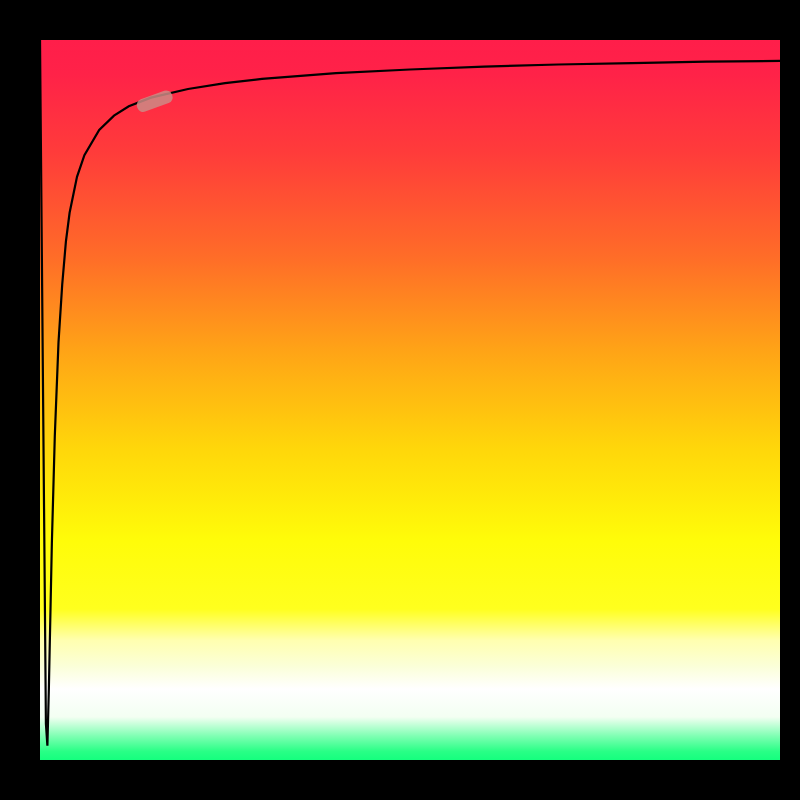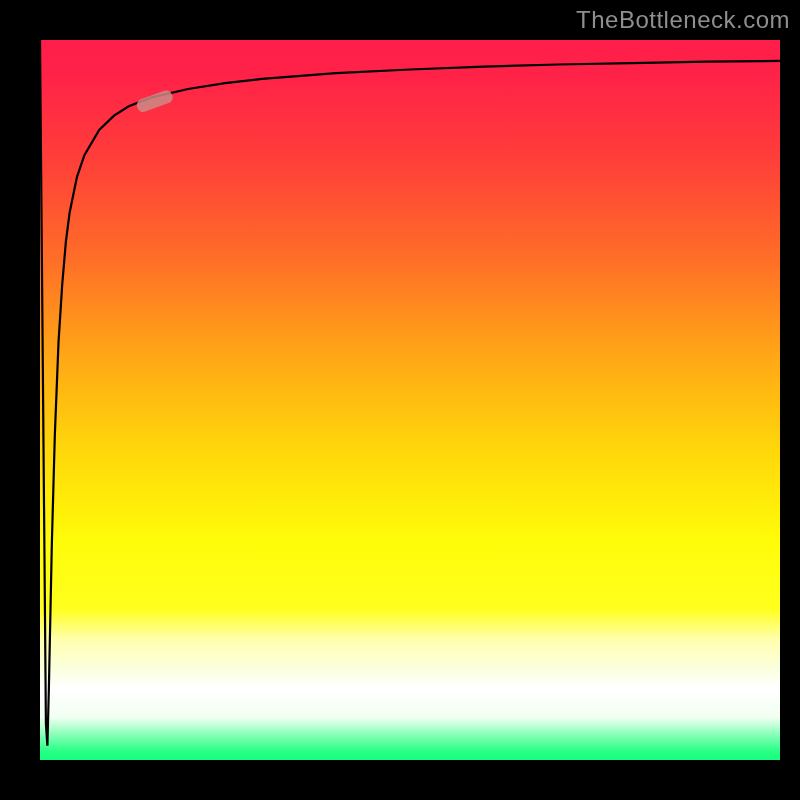--- a/index.html
+++ b/index.html
@@ -84,21 +84,20 @@
   }
   .marker {
     fill: #cc8b85;
     opacity: 0.85;
   }
 </style>
 </head>
 <body>
 
 <div class="frame">
-  <div class="watermark">TheBottleneck.com</div>
 
   <div class="plot-area">
     <div class="gradient">
       <div class="grad-red-yellow"></div>
       <div class="grad-pale"></div>
       <div class="grad-white"></div>
       <div class="grad-green"></div>
     </div>
 
     <svg class="curve-svg" viewBox="0 0 740 720" preserveAspectRatio="none">

